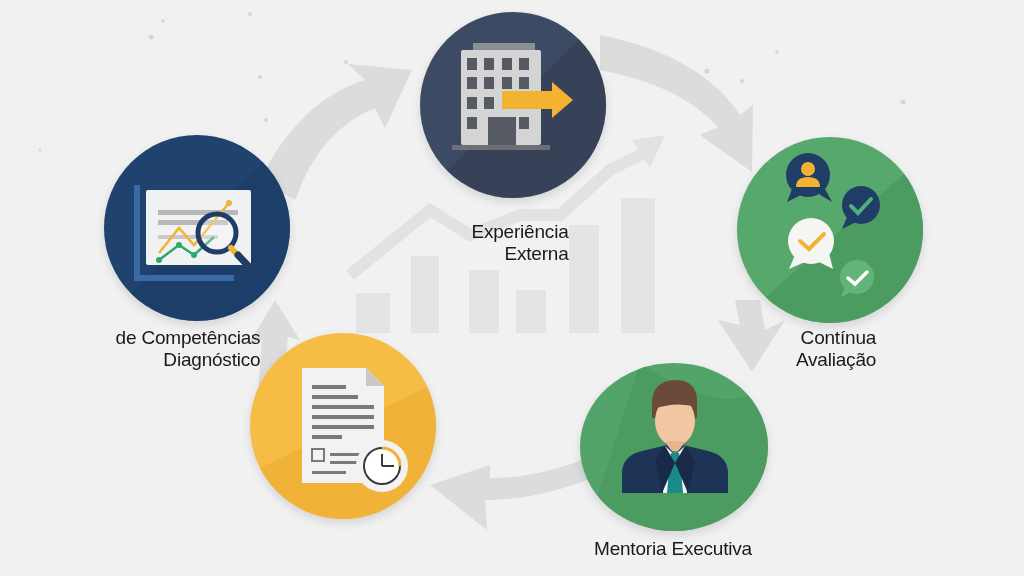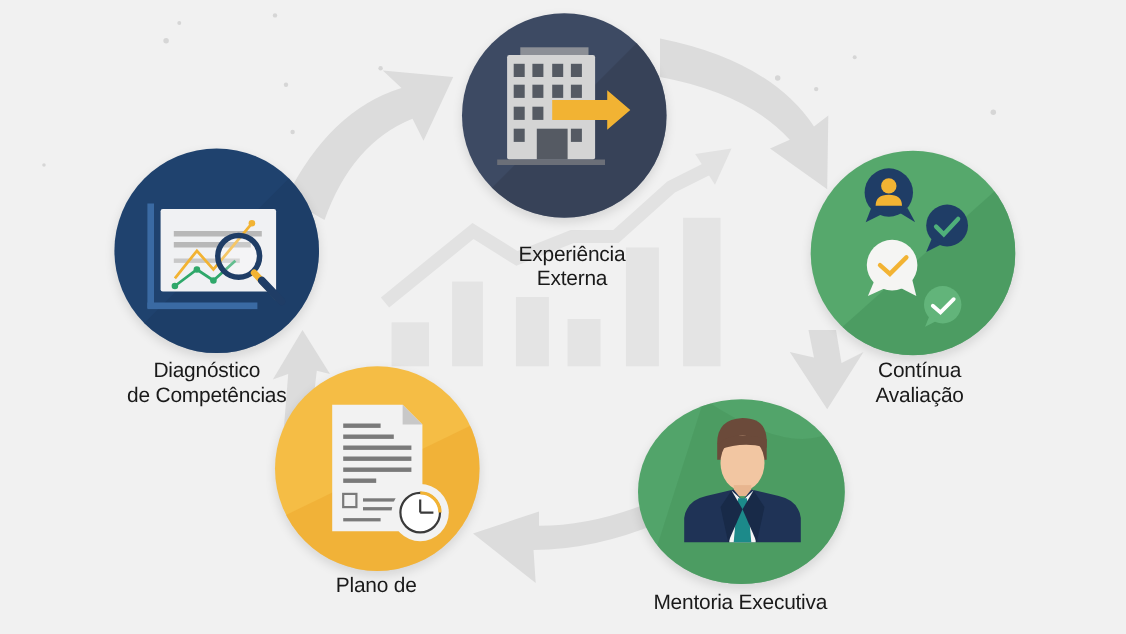--- a/index.html
+++ b/index.html
@@ -13,21 +13,21 @@
   .bg-svg { position: absolute; left: 0; top: 0; }
   .node {
     position: absolute;
     border-radius: 50%;
     overflow: hidden;
     box-shadow: 0 4px 10px rgba(0,0,0,0.12);
   }
   .node svg { position: absolute; left: 0; top: 0; }
   .label {
     position: absolute;
-    text-align: center;
+    text-align: right;
     color: #1a1a1a;
     font-size: 19px;
     font-weight: 500;
     line-height: 22px;
     letter-spacing: -0.2px;
     white-space: nowrap;
     transform: translateX(-50%);
   }
   .label span { display: block; }
 </style>
@@ -92,22 +92,22 @@
       <polyline points="55,125 75,110 90,120 110,102" fill="none" stroke="#2fa86a" stroke-width="2.5"></polyline>
       <circle cx="55" cy="125" r="3" fill="#2fa86a"></circle>
       <circle cx="75" cy="110" r="3" fill="#2fa86a"></circle>
       <circle cx="90" cy="120" r="3" fill="#2fa86a"></circle>
       <circle cx="113" cy="98" r="19" fill="rgba(255,255,255,0.25)" stroke="#1f3d66" stroke-width="5"></circle>
       <line x1="127" y1="113" x2="148" y2="135" stroke="#f2b333" stroke-width="6" stroke-linecap="round"></line>
       <line x1="134" y1="120" x2="152" y2="139" stroke="#1f3d66" stroke-width="7" stroke-linecap="round"></line>
     </svg>
   </div>
   <div class="label" style="left:188px; top:327px;">
+    <span>de Competências</span>
     <span>Diagnóstico</span>
-    <span>de Competências</span>
   </div>
 
   <div class="node" style="left:420px; top:12px; width:186px; height:186px; background:#3d4a63;">
     <svg width="186" height="186" viewBox="0 0 186 186">
       <path d="M 0 186 L 186 0 L 186 186 Z" fill="#333d52" opacity="0.6"></path>
       <rect x="53" y="31" width="62" height="7" fill="#8c8f96"></rect>
       <rect x="41" y="38" width="80" height="95" fill="#d4d4d4" rx="2"></rect>
       <g fill="#555a63">
         <rect x="47" y="46" width="10" height="12"></rect>
           <rect x="64" y="46" width="10" height="12"></rect>
@@ -204,16 +204,15 @@
       </g>
       <rect x="62" y="116" width="12" height="12" fill="none" stroke="#7a7a7a" stroke-width="2"></rect>
       <circle cx="132" cy="133" r="26" fill="#f2f2f2"></circle>
       <circle cx="132" cy="133" r="18" fill="#ffffff" stroke="#3a3a3a" stroke-width="2"></circle>
       <path d="M 132 115 A 18 18 0 0 1 150 133" fill="none" stroke="#f2b333" stroke-width="3"></path>
       <line x1="132" y1="133" x2="132" y2="121" stroke="#3a3a3a" stroke-width="2"></line>
       <line x1="132" y1="133" x2="144" y2="133" stroke="#3a3a3a" stroke-width="2"></line>
     </svg>
   </div>
   <div class="label" style="left:342px; top:522px;">
-    <span>Plano de</span>
   </div>
 
 </div>
 
 </body></html>

